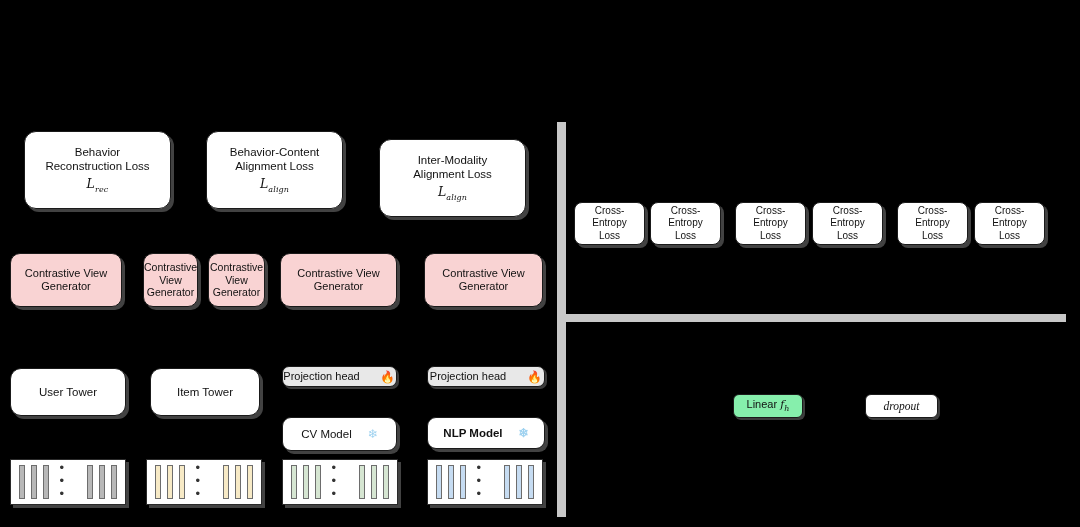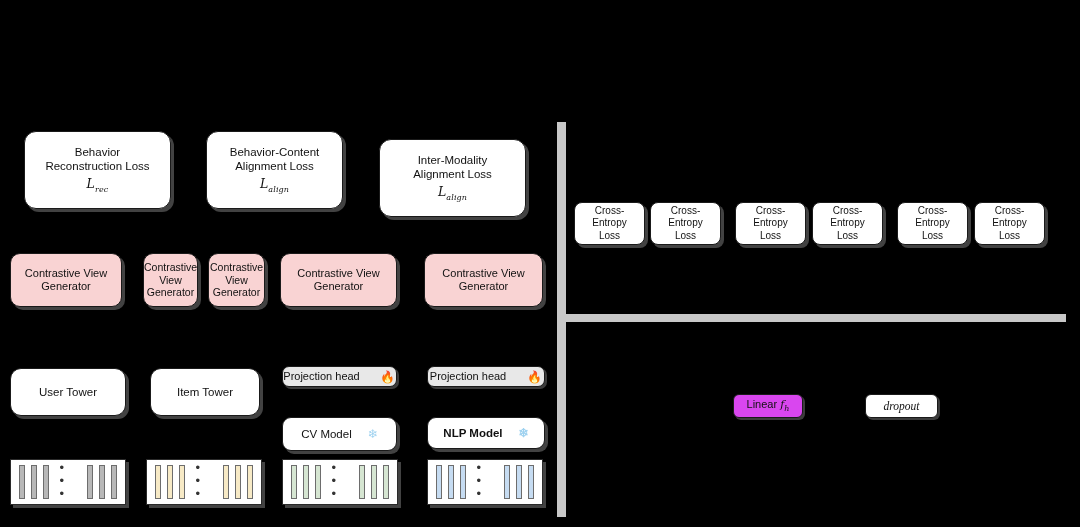--- a/index.html
+++ b/index.html
@@ -298,19 +298,19 @@
         <div>Cross-Entropy</div>
         <div>Loss</div>
       </div>
     </div>
     <div class="node ce" style="left: 974px; top: 202px; width: 71px; height: 43px;">
       <div class="txt">
         <div>Cross-Entropy</div>
         <div>Loss</div>
       </div>
     </div>
-    <div class="node linear" style="left: 733px; top: 394px; width: 70px; height: 24px; background: #d946ef;">
+    <div class="node linear" style="left: 733px; top: 394px; width: 70px; height: 24px; background: #86efac;">
       <div class="txt">Linear <span class="fh">f<sub>h</sub></span></div>
     </div>
     <div class="node dropout" style="left: 865px; top: 394px; width: 73px; height: 24px;">
       <div class="txt">dropout</div>
     </div>
   </div>
 
 </body></html>

